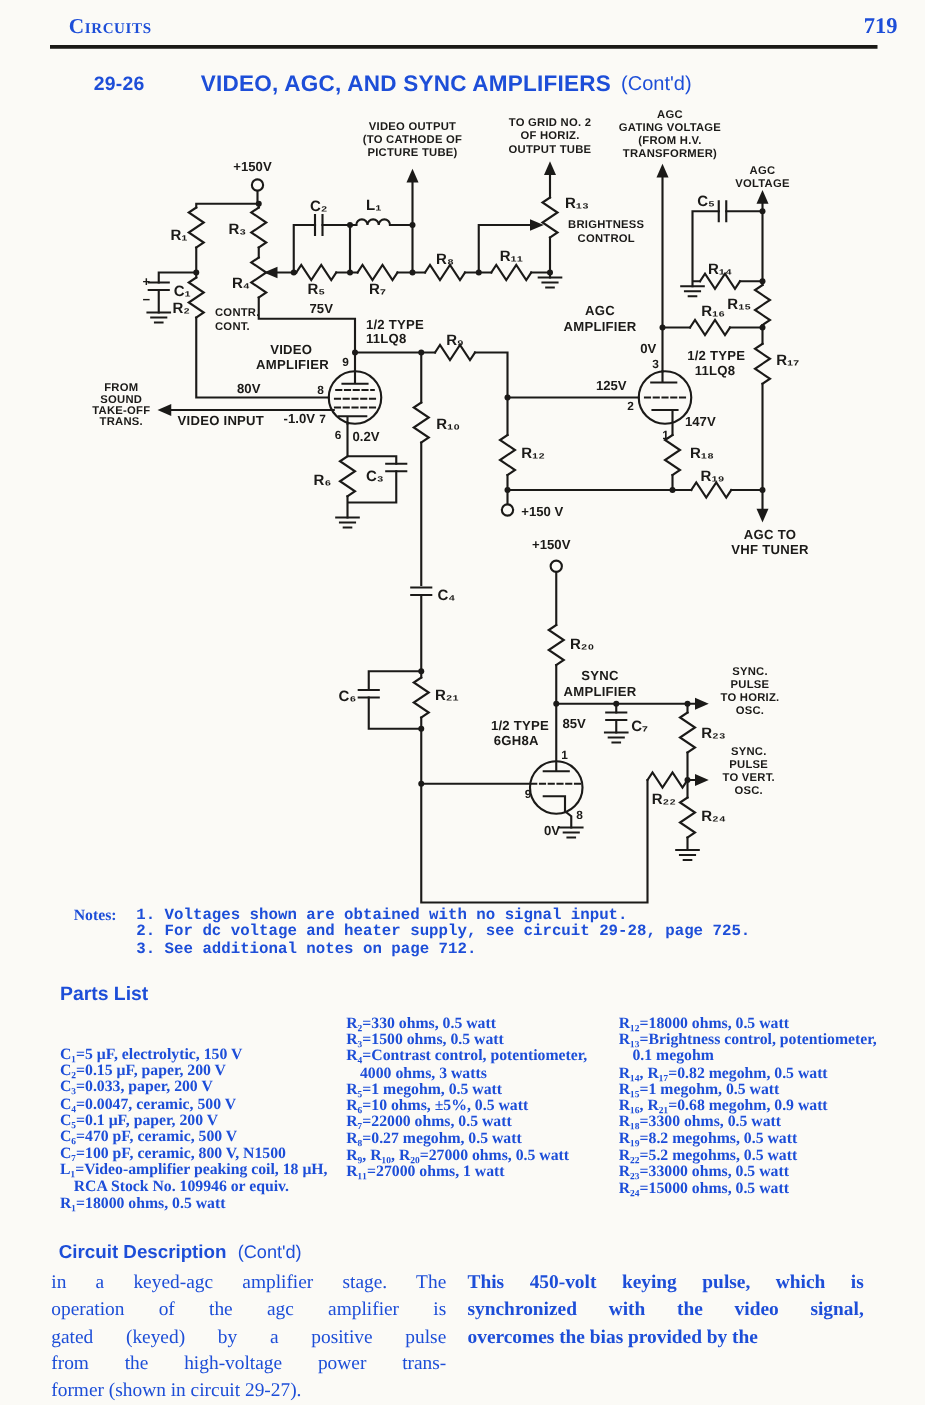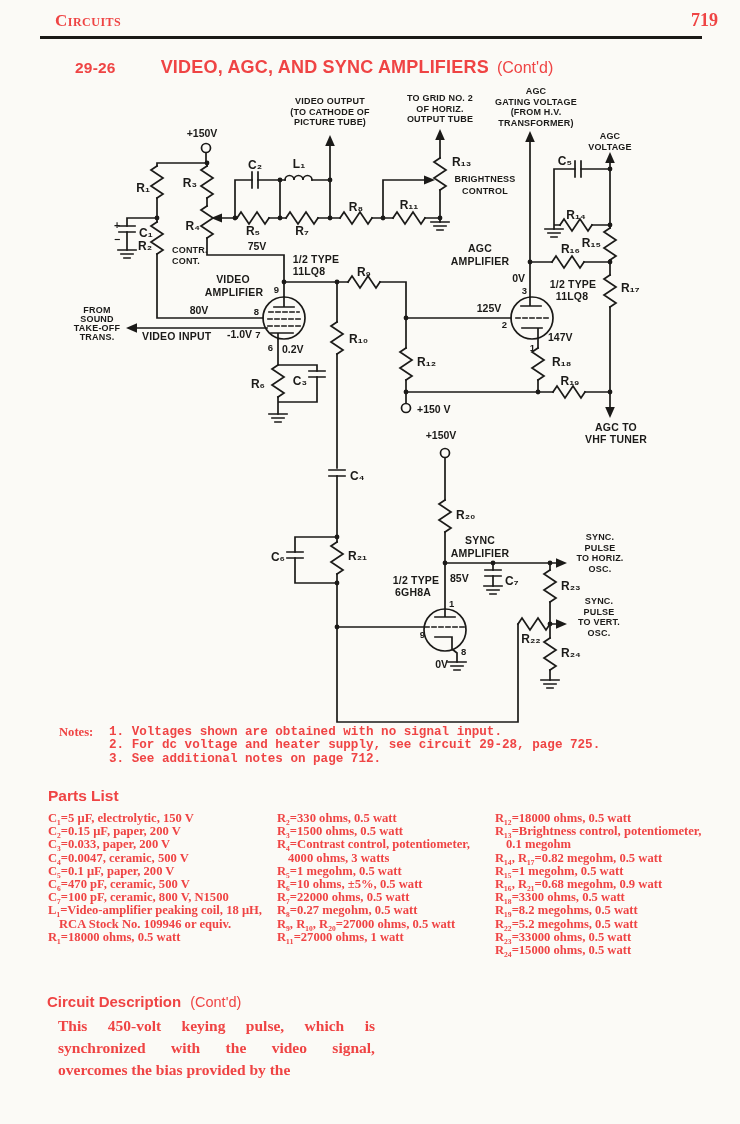--- a/index.html
+++ b/index.html
@@ -1,16 +1,16 @@
 <!DOCTYPE html>
 <html><head>
 <meta charset="utf-8">
 <style>
   html,body{margin:0;padding:0;background:#e8e6e1;}
-  .page{position:relative;width:740px;height:1124px;background:#fbfaf6;color:#ef4444;
+  .page{position:relative;width:740px;height:1124px;background:#fbfaf6;color:#1d4ed8;
         font-family:"Liberation Serif",serif;overflow:hidden;}
   .running-head{position:absolute;left:55px;right:22px;top:10px;display:flex;
         justify-content:space-between;align-items:baseline;}
   .running-title{font:bold 17px "Liberation Serif",serif;font-variant:small-caps;letter-spacing:.5px;}
   .page-num{font:bold 18px "Liberation Serif",serif;}
   .rule{position:absolute;left:40px;top:36px;width:662px;height:2.5px;background:#1a1916;}
   .section-heading{position:absolute;left:47px;top:57px;display:flex;align-items:center;margin-left:28px;}
   .sec-num{font:bold 15.5px "Liberation Sans",sans-serif;letter-spacing:.2px;}
   .sec-title{font:bold 18px "Liberation Sans",sans-serif;margin-left:45px;letter-spacing:.2px;}
   .sec-cont{font:16px "Liberation Sans",sans-serif;margin-left:8px;}
@@ -29,21 +29,21 @@
   svg .mid{text-anchor:middle;}
   svg .end{text-anchor:end;}
   .notes{position:absolute;left:47px;top:726px;width:600px;display:flex;
          font:bold 12.6px "Liberation Serif",serif;line-height:13.4px;margin-left:12px;}
   .notes-label{width:50px;flex:none;}
   .notes-body{flex:1;font-family:Liberation Mono, monospace;}
   .parts-title{position:absolute;left:48px;top:787px;font:bold 15.5px "Liberation Sans",sans-serif;}
   .parts-cols{position:absolute;left:48px;top:812px;width:656px;display:flex;
          font:bold 12.6px "Liberation Serif",serif;line-height:13.2px;}
   .pcol{flex:none;}
-  .pcol1{width:218px;}
+  .pcol1{width:218px;margin-top:25px;}
   .pcol2{width:204px;margin-left:11px;}
   .pcol3{width:209px;margin-left:14px;}
   .part-item{padding-left:11px;text-indent:-11px;}
   .desc-title{position:absolute;left:47px;top:993px;}
   .desc-title .dt-main{font:bold 15px "Liberation Sans",sans-serif;}
   .desc-title .dt-cont{font:14.5px "Liberation Sans",sans-serif;margin-left:5px;}
   .desc-cols{position:absolute;left:41px;top:1015px;width:661px;display:flex;
          font:15.5px "Liberation Serif",serif;line-height:21.8px;}
   .dcol1{width:316px;flex:none;}
   .dcol2{width:317px;flex:none;margin-left:17px;font-weight:bold;}
@@ -351,20 +351,27 @@
         <div class="part-item">R₂₃=33000 ohms, 0.5 watt</div>
         <div class="part-item">R₂₄=15000 ohms, 0.5 watt</div>
       </div>
   </div>
 
   <div class="desc-title">
     <span class="dt-main">Circuit Description</span>
     <span class="dt-cont">(Cont'd)</span>
   </div>
   <div class="desc-cols">
+    <div class="dcol1">
+        <div class="desc-line">in a keyed-agc amplifier stage. The</div>
+        <div class="desc-line">operation of the agc amplifier is</div>
+        <div class="desc-line">gated (keyed) by a positive pulse</div>
+        <div class="desc-line">from the high-voltage power trans-</div>
+        <div class="desc-line">former (shown in circuit 29-27).</div>
+      </div>
     <div class="dcol2">
         <div class="desc-line">This 450-volt keying pulse, which is</div>
         <div class="desc-line">synchronized with the video signal,</div>
         <div class="desc-line">overcomes the bias provided by the</div>
       </div>
   </div>
 
 </div>
 
 </body></html>

